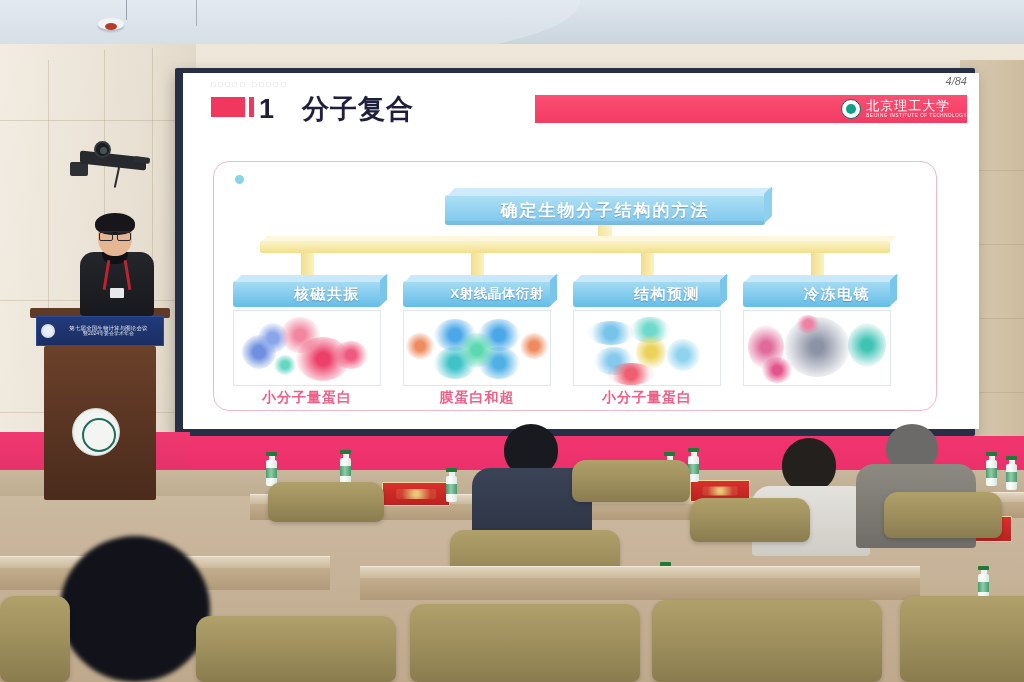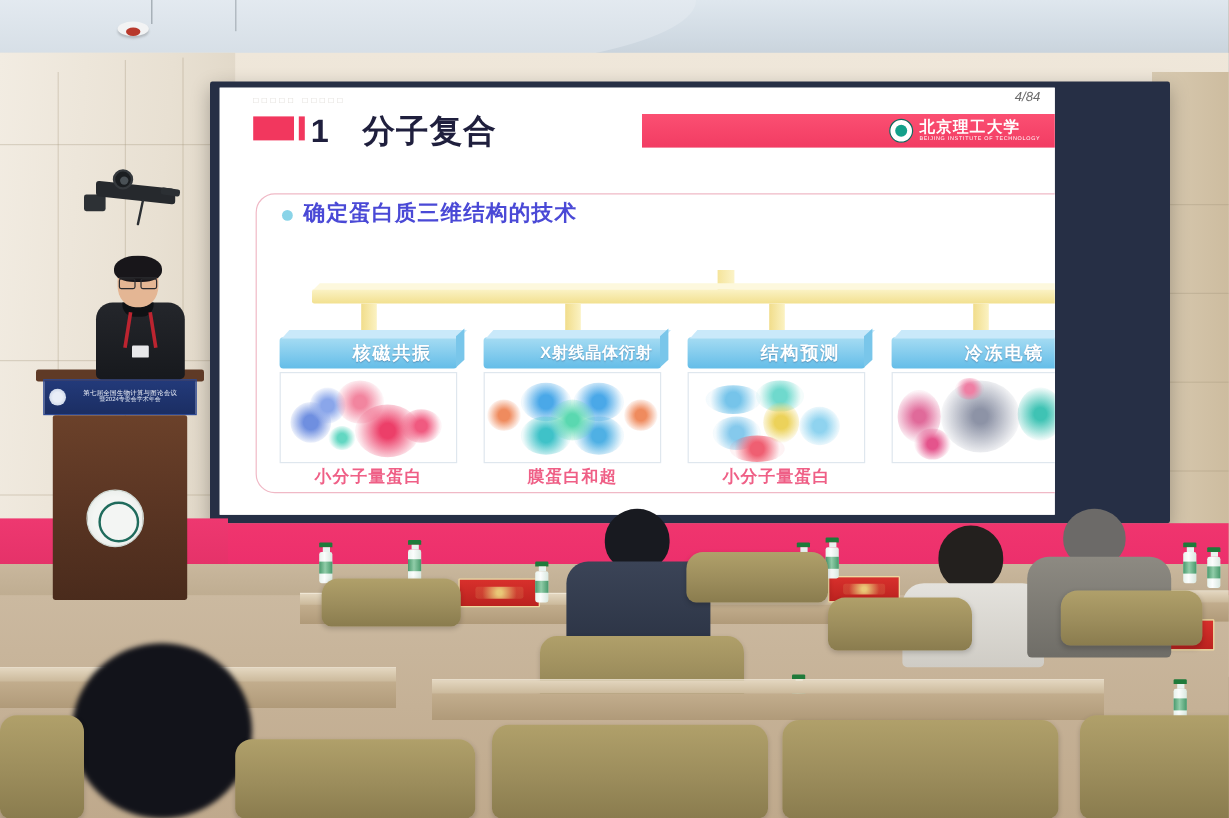--- a/index.html
+++ b/index.html
@@ -86,21 +86,21 @@
   }
 
   
   .screen-frame {
     position:absolute; left:175px; top:68px; width:800px; height:368px;
     background:#262f45;
     border-radius:2px;
     box-shadow:0 6px 16px rgba(0,0,0,.28);
   }
   .screen {
-    position:absolute; left:183px; top:73px; width:696px; height:356px;
+    position:absolute; left:183px; top:73px; width:796px; height:356px;
     background:#ffffff;
     overflow:hidden;
   }
 
   
   .slide { position:absolute; inset:0; background:#fff; }
   .faint-head {
     position:absolute; left:28px; top:8px; font-size:7px; color:#d6d2cc;
     letter-spacing:3px; white-space:nowrap;
   }
@@ -119,21 +119,21 @@
   .bit-mark {
     width:20px; height:20px; border-radius:50%;
     background:#ffffff; border:1.5px solid #0d6b5e;
     position:relative;
   }
   .bit-mark:after{
     content:""; position:absolute; left:4px; top:4px; width:10px; height:10px;
     border-radius:50%; background:#12a08a;
   }
   .bit-text { color:#fff; line-height:1; }
-  .bit-cn { font-size:13px; font-weight:700; letter-spacing:1px; }
+  .bit-cn { font-size:13px; font-weight:400; letter-spacing:1px; }
   .bit-en { font-size:4.5px; letter-spacing:.6px; margin-top:2px; }
 
   .title-accent {
     position:absolute; left:28px; top:24px; width:34px; height:20px;
     background:#f2375e;
   }
   .title-accent:after {
     content:""; position:absolute; left:38px; top:0; width:5px; height:20px;
     background:#f2375e;
   }
@@ -436,22 +436,22 @@
 
       <div class="title-accent"></div>
       <div class="slide-title">
         <span>1</span>
         <span style="display:inline-block;width:10px"></span>
         <span>分子复合</span>
       </div>
 
       <div class="card"></div>
       <div class="bullet-dot"></div>
-      <div class="bullet-text">确定蛋白质三维结构的技术</div>
-
+
+      <div class="root-box">确定生物分子结构的方法</div>
       <div class="trunk"></div>
       <div class="hbar"></div>
 
       <div class="drop" style="left:118px;"></div>
       <div class="drop" style="left:288px;"></div>
       <div class="drop" style="left:458px;"></div>
       <div class="drop" style="left:628px;"></div>
 
       <div class="leaf" style="left:50px;">
         <div class="leaf-head">核磁共振</div>

